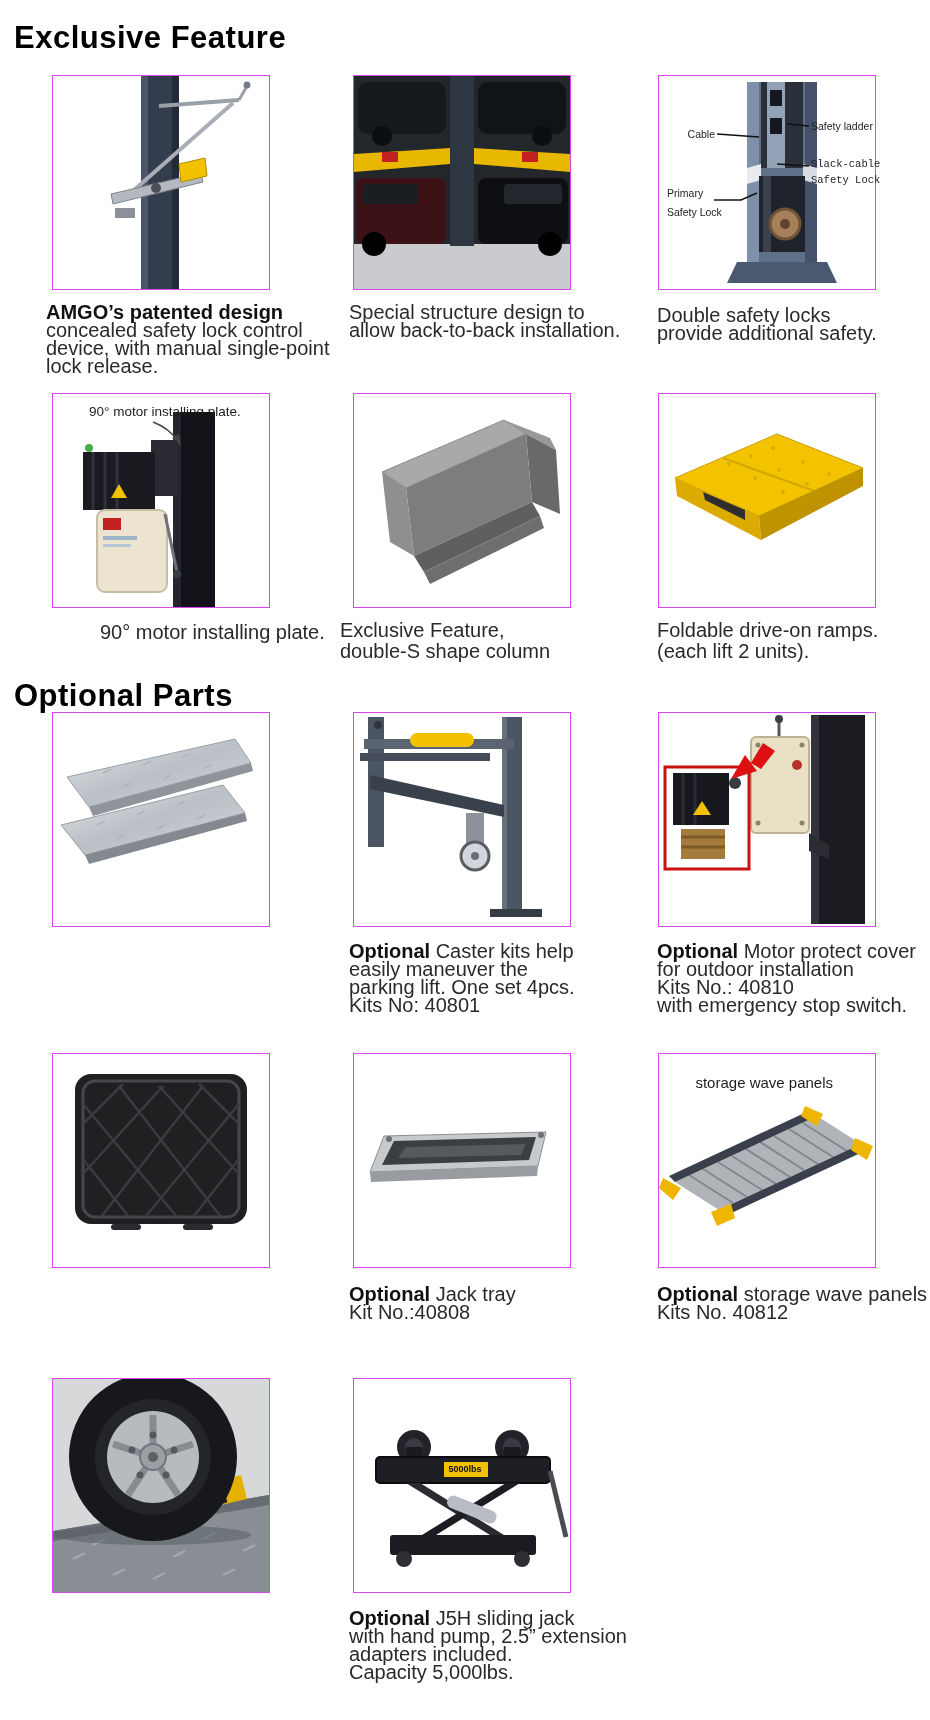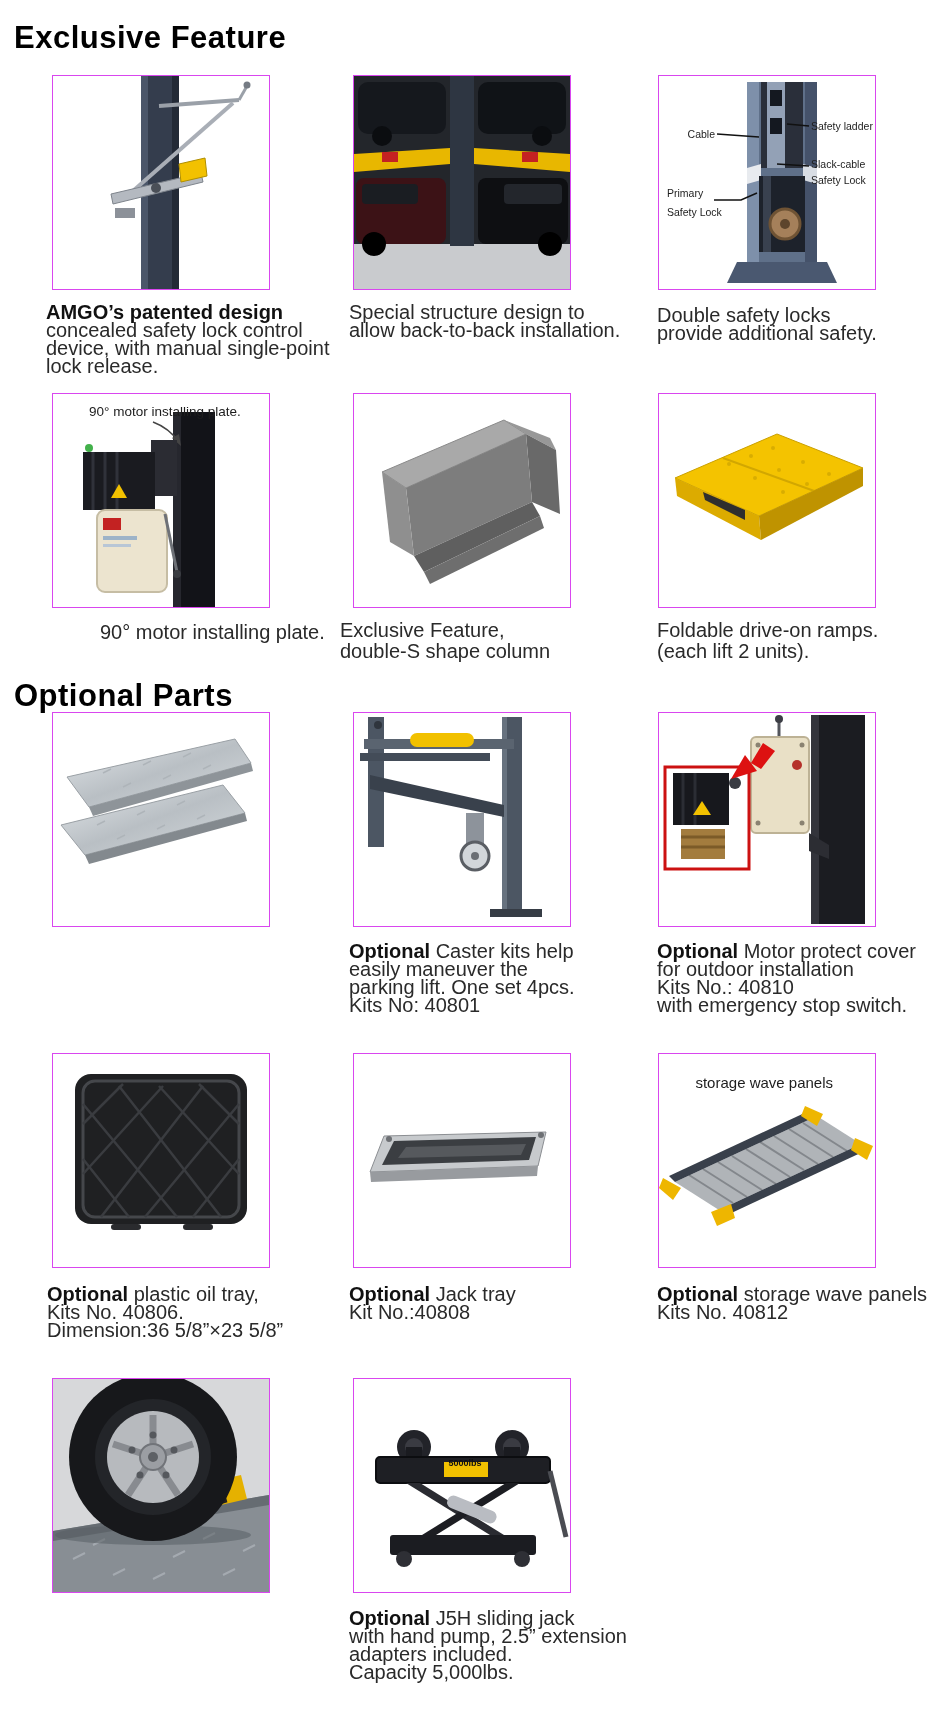--- a/index.html
+++ b/index.html
@@ -86,21 +86,21 @@
         <circle cx="126" cy="148" r="15" fill="#a5805a" stroke="#6f5334" stroke-width="3"></circle>
         <circle cx="126" cy="148" r="5" fill="#5d452c"></circle>
         <polygon points="78,186 168,186 178,207 68,207" fill="#4a5870"></polygon>
         <line x1="58" y1="58" x2="100" y2="61" stroke="#111" stroke-width="1.5"></line>
         <line x1="150" y1="50" x2="128" y2="48" stroke="#111" stroke-width="1.5"></line>
         <line x1="150" y1="90" x2="118" y2="88" stroke="#111" stroke-width="1.5"></line>
         <polyline points="55,124 82,124 98,117" fill="none" stroke="#111" stroke-width="1.5"></polyline>
       </svg>
       <div class="olabel lbl-small txt-r" style="left:8px;top:50px;width:48px;">Cable</div>
       <div class="olabel lbl-small" style="left:152px;top:42px;">Safety ladder</div>
-      <div class="olabel lbl-small" style="left:152px;top:80px;">
+      <div class="olabel lbl-small" style="left:152px;top:80px;font-family:Liberation Mono, monospace;">
         <div>Slack-cable</div>
         <div>Safety Lock</div>
       </div>
       <div class="olabel lbl-small lbl-wide" style="left:8px;top:108px;">
         <div>Primary</div>
         <div>Safety Lock</div>
       </div>
     </div>
   </div>
 
@@ -342,25 +342,20 @@
         <polygon points="60,156 202,90 208,96 66,162" fill="#39404b"></polygon>
         <polygon points="4,124 22,134 14,146 0,134" fill="#eeb600"></polygon>
         <polygon points="146,52 164,60 158,72 142,62" fill="#eeb600"></polygon>
         <polygon points="196,84 214,92 208,106 192,96" fill="#eeb600"></polygon>
         <polygon points="52,158 72,150 76,164 58,172" fill="#eeb600"></polygon>
       </svg>
       <div class="olabel" style="left:50%;top:20px;transform:translateX(-52%);font-size:15px;">storage wave panels</div>
     </div>
   </div>
 
-  <div class="cap" style="left:47px;top:1285px;">
-    <div><span class="b">Optional</span><span> plastic oil tray,</span></div>
-    <div>Kits No. 40806.</div>
-    <div>Dimension:36 5/8”×23 5/8”</div>
-  </div>
   <div class="cap" style="left:349px;top:1285px;">
     <div><span class="b">Optional</span><span> Jack tray</span></div>
     <div>Kit No.:40808</div>
   </div>
   <div class="cap" style="left:657px;top:1285px;">
     <div><span class="b">Optional</span><span> storage wave panels</span></div>
     <div>Kits No. 40812</div>
   </div>
 
   <div class="box" style="left:52px;top:1378px;">
@@ -419,21 +414,21 @@
         <rect x="22" y="78" width="174" height="26" rx="4" fill="#1e1f24" stroke="#0c0d10" stroke-width="2"></rect>
         <rect x="90" y="83" width="44" height="15" fill="#f2c100"></rect>
         <polygon points="52,104 66,104 150,156 136,156" fill="#2a2b31"></polygon>
         <polygon points="166,104 152,104 68,156 82,156" fill="#1c1d22"></polygon>
         <rect x="92" y="124" width="52" height="13" rx="6" fill="#b9bcc2" transform="rotate(22 118 130)"></rect>
         <rect x="36" y="156" width="146" height="20" rx="3" fill="#1b1c21"></rect>
         <circle cx="50" cy="180" r="8" fill="#2e2f35"></circle>
           <circle cx="168" cy="180" r="8" fill="#2e2f35"></circle>
         <line x1="196" y1="92" x2="212" y2="158" stroke="#4a4c52" stroke-width="5"></line>
       </svg>
-      <div class="olabel" style="left:90px;top:79px;width:42px;text-align:center;font-size:9px;font-weight:bold;color:#111;">5000lbs</div>
+      <div class="olabel" style="left:90px;top:85px;width:42px;text-align:center;font-size:9px;font-weight:bold;color:#111;">5000lbs</div>
     </div>
   </div>
 
   <div class="cap" style="left:349px;top:1609px;">
     <div><span class="b">Optional</span><span> J5H sliding jack</span></div>
     <div>with hand pump, 2.5” extension</div>
     <div>adapters included.</div>
     <div>Capacity 5,000lbs.</div>
   </div>
 

